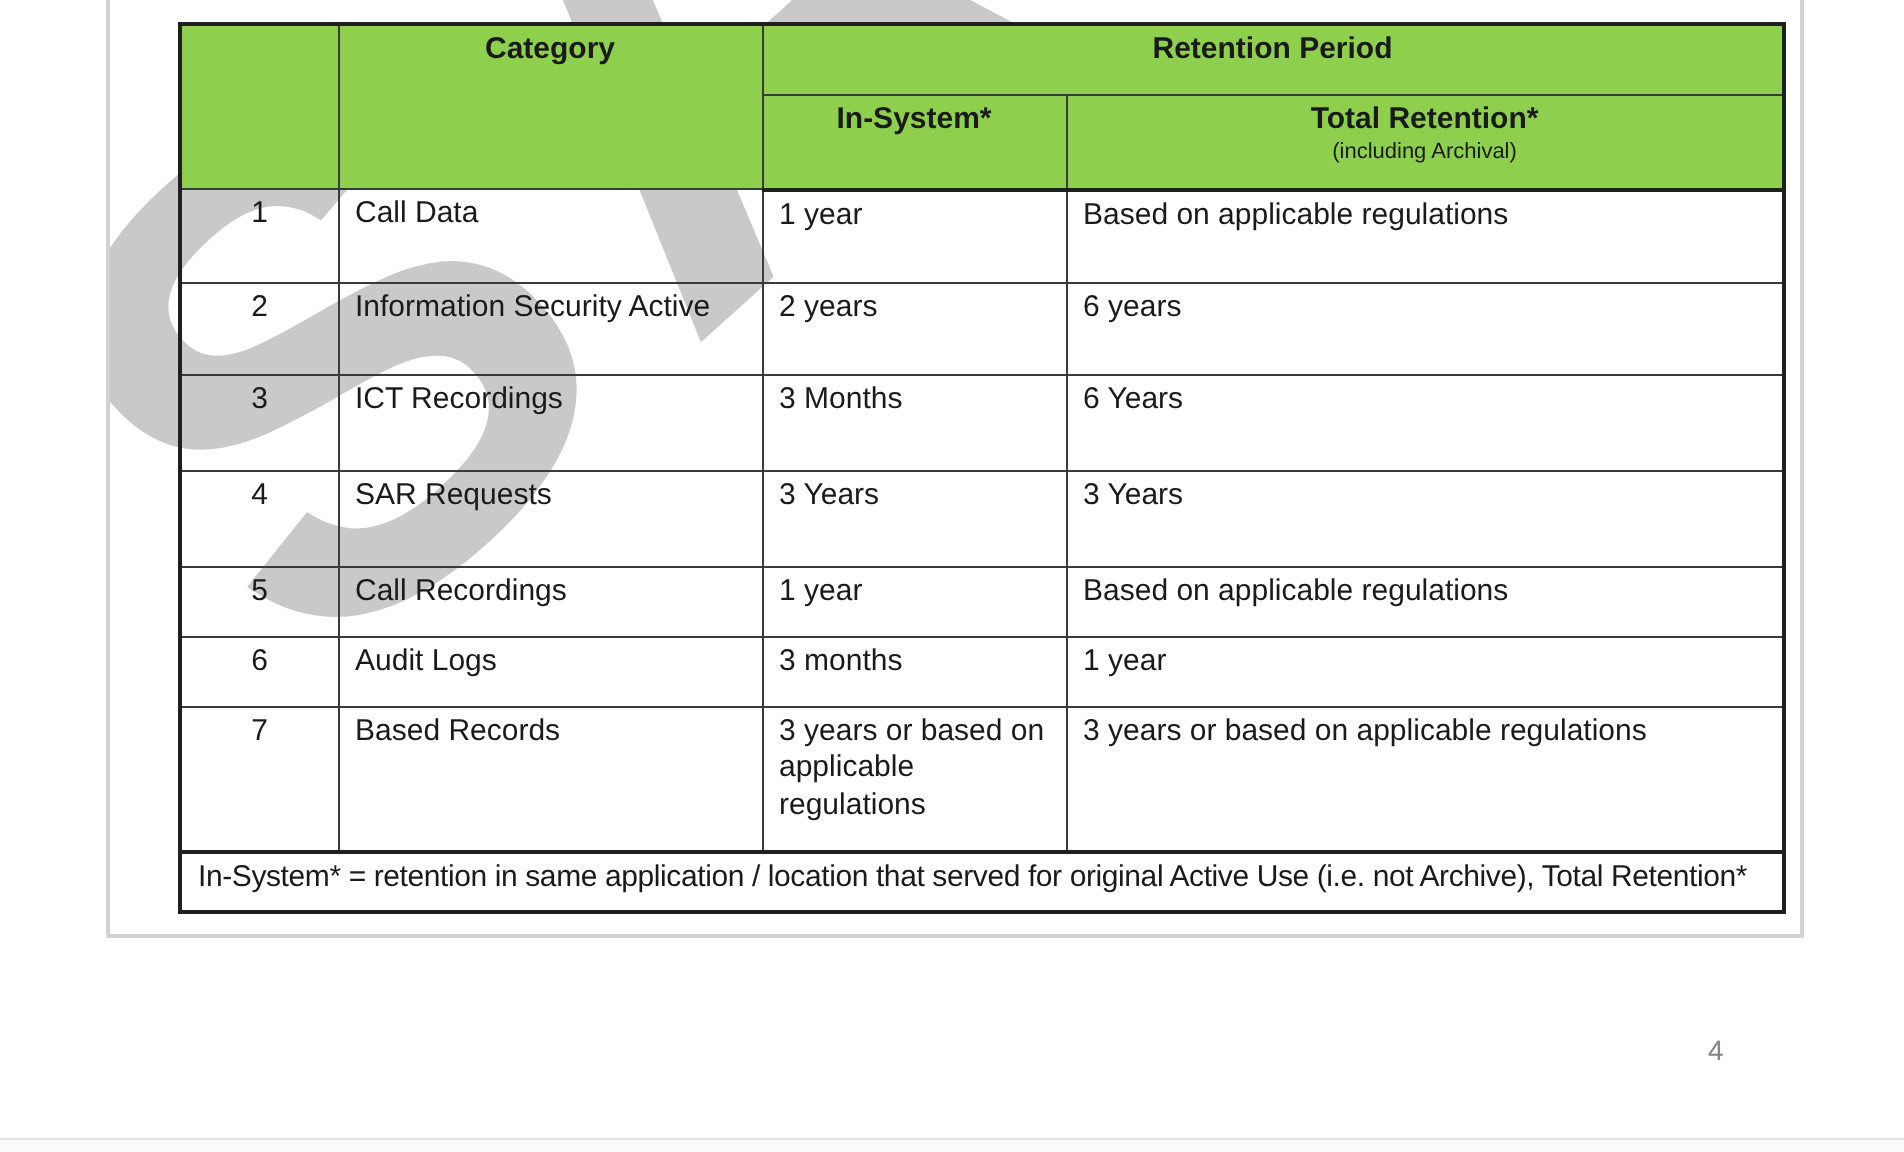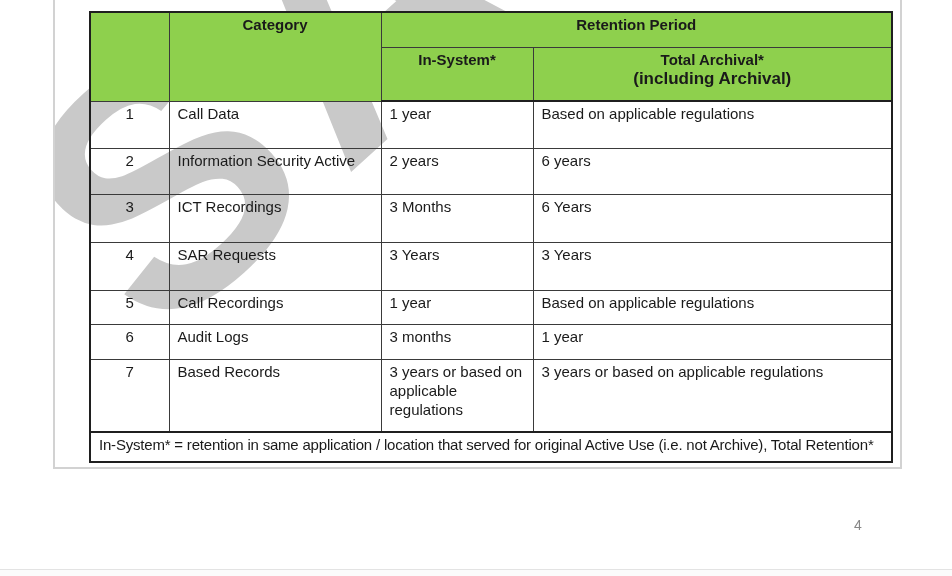--- a/index.html
+++ b/index.html
@@ -63,21 +63,21 @@
     background: #8ed04d;
     color: #ffffff;
     font-weight: bold;
     text-align: center;
     vertical-align: middle;
     border-color: #2d2d2d;
   }
   tr.hdr-row-top { height: 24px; }
   tr.hdr-row-sub { height: 45px; margin-top: 16px; }
   tr.hdr-row-sub td { border-bottom: 2px solid #1f1f1f; }
-  .hdr-sub-small { display: block; font-size: 17px; font-weight: bold; line-height: 1.1; }
+  .hdr-sub-small { display: block; font-size: 11px; font-weight: normal; line-height: 1.1; }
 
   td.num { text-align: center; padding-left: 2px; padding-right: 2px; }
 
   tr.r1 { height: 47px; }
   tr.r2 { height: 46px; }
   tr.r3 { height: 48px; }
   tr.r4 { height: 48px; }
   tr.r5 { height: 24px; }
   tr.r6 { height: 28px; }
   tr.r7 { height: 71px; }
@@ -128,21 +128,21 @@
       </colgroup>
       <tbody>
         <tr class="hdr-row-top">
           <td class="hdr" rowspan="2"></td>
           <td class="hdr" rowspan="2">Category</td>
           <td class="hdr" colspan="2">Retention Period</td>
         </tr>
         <tr class="hdr-row-sub">
           <td class="hdr">In-System*</td>
           <td class="hdr">
-            <span>Total Archival*</span>
+            <span>Total Retention*</span>
             <span class="hdr-sub-small">(including Archival)</span>
           </td>
         </tr>
 
         <tr class="r1">
           <td class="num">1</td>
           <td>Call Data</td>
           <td>1 year</td>
           <td>Based on applicable regulations</td>
         </tr>

